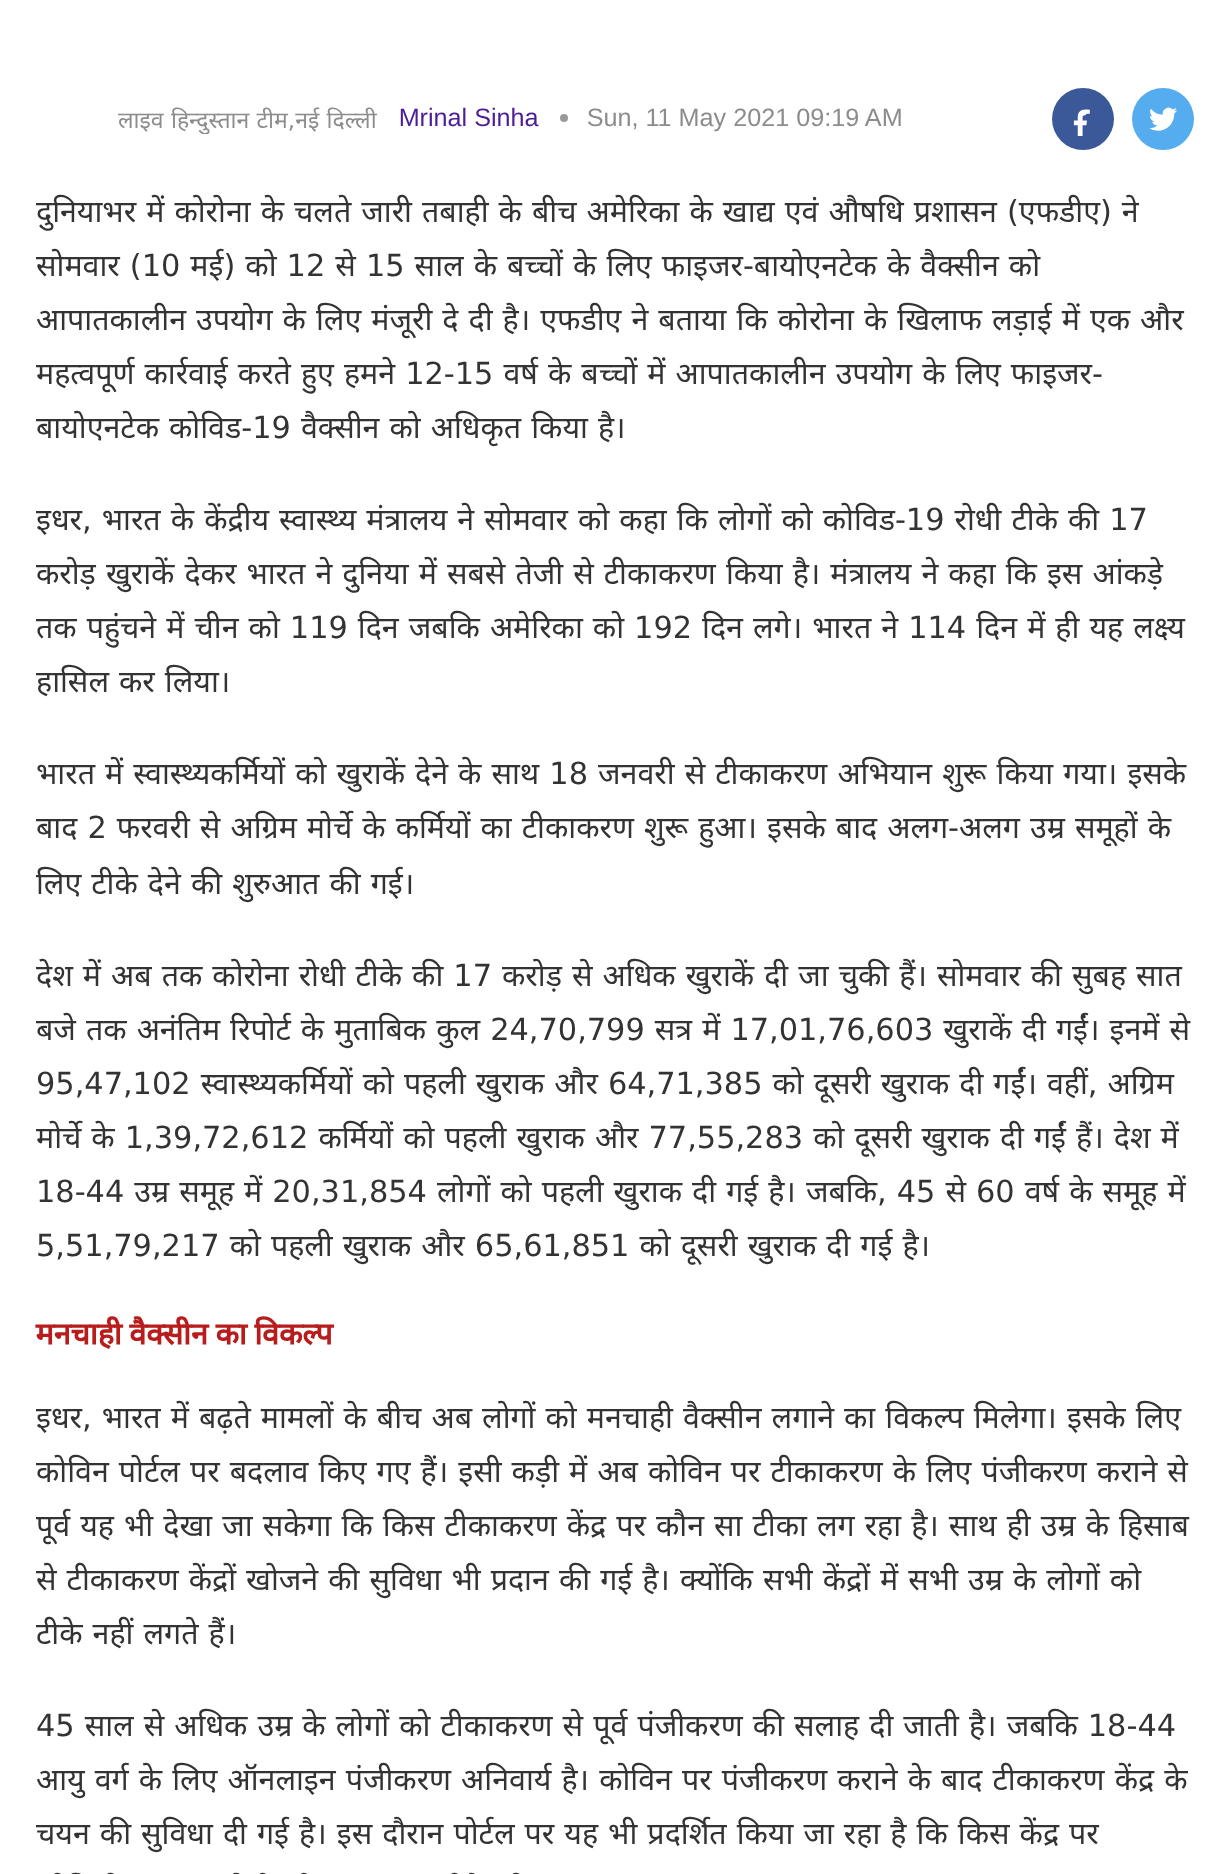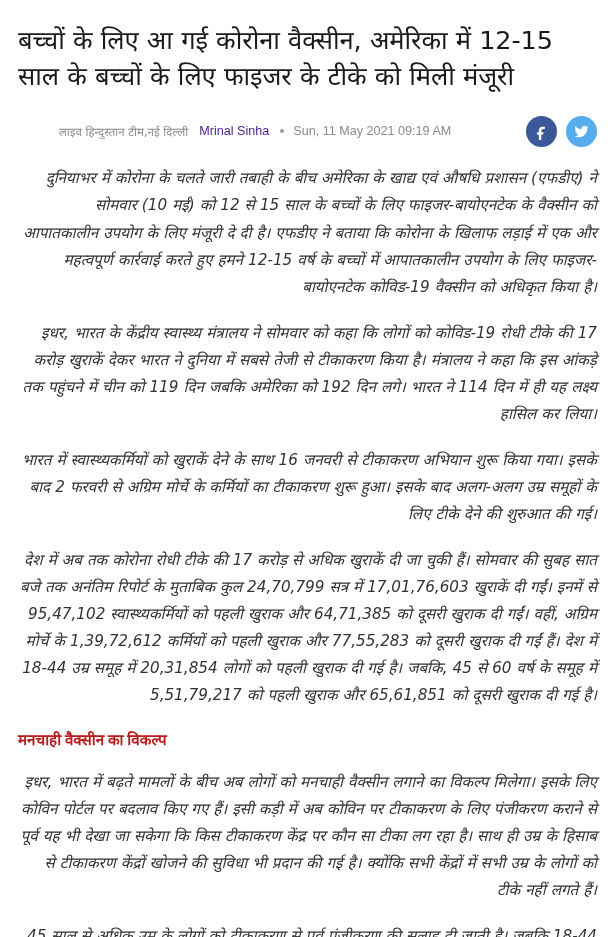--- a/index.html
+++ b/index.html
@@ -103,39 +103,37 @@
   
   .body-content {
     margin-top: 14px;
   }
   .para {
     margin: 0 0 19px 0;
     font-family: "DejaVu Sans", "Liberation Sans", sans-serif;
     font-size: 15.2px;
     line-height: 1.78;
     color: #333333;
-    text-align: right;
+    text-align: left;
     word-spacing: 0.2px;
-    font-style: italic;
   }
   .subhead {
     margin: 2px 0 16px 0;
     font-family: Liberation Serif, serif;
     font-size: 15.2px;
     line-height: 1.6;
     font-weight: 700;
     color: #b91c1c;
   }
 </style>
 </head>
 <body>
 
 <div class="article">
 
-  <h1 class="headline">बच्चों के लिए आ गई कोरोना वैक्सीन, अमेरिका में 12-15 साल के बच्चों के लिए फाइजर के टीके को मिली मंजूरी</h1>
 
   <div class="byline-row">
     <div class="byline-meta">
       <span class="byline-source">लाइव हिन्दुस्तान टीम,नई दिल्ली</span>
       <span class="byline-author">Mrinal Sinha</span>
       <span class="byline-dot"></span>
       <span class="byline-date">Sun, 11 May 2021 09:19 AM</span>
     </div>
 
     <div class="social">
@@ -152,20 +150,20 @@
             <path fill="#ffffff" d="M22 5.9c-.7.3-1.5.55-2.35.65.85-.5 1.5-1.3 1.8-2.25-.8.47-1.67.8-2.6 1A4.1 4.1 0 0 0 11.9 9a11.6 11.6 0 0 1-8.45-4.3 4.1 4.1 0 0 0 1.27 5.47 4.05 4.05 0 0 1-1.85-.5v.05a4.1 4.1 0 0 0 3.29 4.02 4.1 4.1 0 0 1-1.85.07 4.1 4.1 0 0 0 3.83 2.85A8.24 8.24 0 0 1 2 18.4a11.6 11.6 0 0 0 6.29 1.84c7.55 0 11.68-6.25 11.68-11.67l-.015-.53A8.3 8.3 0 0 0 22 5.9z"></path>
           </svg>
         </span>
       </button>
     </div>
   </div>
 
   <div class="body-content">
       <p class="para">दुनियाभर में कोरोना के चलते जारी तबाही के बीच अमेरिका के खाद्य एवं औषधि प्रशासन (एफडीए) ने सोमवार (10 मई) को 12 से 15 साल के बच्चों के लिए फाइजर-बायोएनटेक के वैक्सीन को आपातकालीन उपयोग के लिए मंजूरी दे दी है। एफडीए ने बताया कि कोरोना के खिलाफ लड़ाई में एक और महत्वपूर्ण कार्रवाई करते हुए हमने 12-15 वर्ष के बच्चों में आपातकालीन उपयोग के लिए फाइजर-बायोएनटेक कोविड-19 वैक्सीन को अधिकृत किया है।</p>
       <p class="para">इधर, भारत के केंद्रीय स्वास्थ्य मंत्रालय ने सोमवार को कहा कि लोगों को कोविड-19 रोधी टीके की 17 करोड़ खुराकें देकर भारत ने दुनिया में सबसे तेजी से टीकाकरण किया है। मंत्रालय ने कहा कि इस आंकड़े तक पहुंचने में चीन को 119 दिन जबकि अमेरिका को 192 दिन लगे। भारत ने 114 दिन में ही यह लक्ष्य हासिल कर लिया।</p>
-      <p class="para">भारत में स्वास्थ्यकर्मियों को खुराकें देने के साथ 16 जनवरी से टीकाकरण अभियान शुरू किया गया। इसके बाद 2 फरवरी से अग्रिम मोर्चे के कर्मियों का टीकाकरण शुरू हुआ। इसके बाद अलग-अलग उम्र समूहों के लिए टीके देने की शुरुआत की गई।</p>
+      <p class="para">भारत में स्वास्थ्यकर्मियों को खुराकें देने के साथ 18 जनवरी से टीकाकरण अभियान शुरू किया गया। इसके बाद 2 फरवरी से अग्रिम मोर्चे के कर्मियों का टीकाकरण शुरू हुआ। इसके बाद अलग-अलग उम्र समूहों के लिए टीके देने की शुरुआत की गई।</p>
       <p class="para">देश में अब तक कोरोना रोधी टीके की 17 करोड़ से अधिक खुराकें दी जा चुकी हैं। सोमवार की सुबह सात बजे तक अनंतिम रिपोर्ट के मुताबिक कुल 24,70,799 सत्र में 17,01,76,603 खुराकें दी गईं। इनमें से 95,47,102 स्वास्थ्यकर्मियों को पहली खुराक और 64,71,385 को दूसरी खुराक दी गईं। वहीं, अग्रिम मोर्चे के 1,39,72,612 कर्मियों को पहली खुराक और 77,55,283 को दूसरी खुराक दी गईं हैं। देश में 18-44 उम्र समूह में 20,31,854 लोगों को पहली खुराक दी गई है। जबकि, 45 से 60 वर्ष के समूह में 5,51,79,217 को पहली खुराक और 65,61,851 को दूसरी खुराक दी गई है।</p>
       <h2 class="subhead">मनचाही वैक्सीन का विकल्प</h2>
       <p class="para">इधर, भारत में बढ़ते मामलों के बीच अब लोगों को मनचाही वैक्सीन लगाने का विकल्प मिलेगा। इसके लिए कोविन पोर्टल पर बदलाव किए गए हैं। इसी कड़ी में अब कोविन पर टीकाकरण के लिए पंजीकरण कराने से पूर्व यह भी देखा जा सकेगा कि किस टीकाकरण केंद्र पर कौन सा टीका लग रहा है। साथ ही उम्र के हिसाब से टीकाकरण केंद्रों खोजने की सुविधा भी प्रदान की गई है। क्योंकि सभी केंद्रों में सभी उम्र के लोगों को टीके नहीं लगते हैं।</p>
       <p class="para">45 साल से अधिक उम्र के लोगों को टीकाकरण से पूर्व पंजीकरण की सलाह दी जाती है। जबकि 18-44 आयु वर्ग के लिए ऑनलाइन पंजीकरण अनिवार्य है। कोविन पर पंजीकरण कराने के बाद टीकाकरण केंद्र के चयन की सुविधा दी गई है। इस दौरान पोर्टल पर यह भी प्रदर्शित किया जा रहा है कि किस केंद्र पर कोविशील्ड लग रही है और कहां पर कोवैक्सीन।</p>
     </div>
 
 </div>
 
 </body></html>

